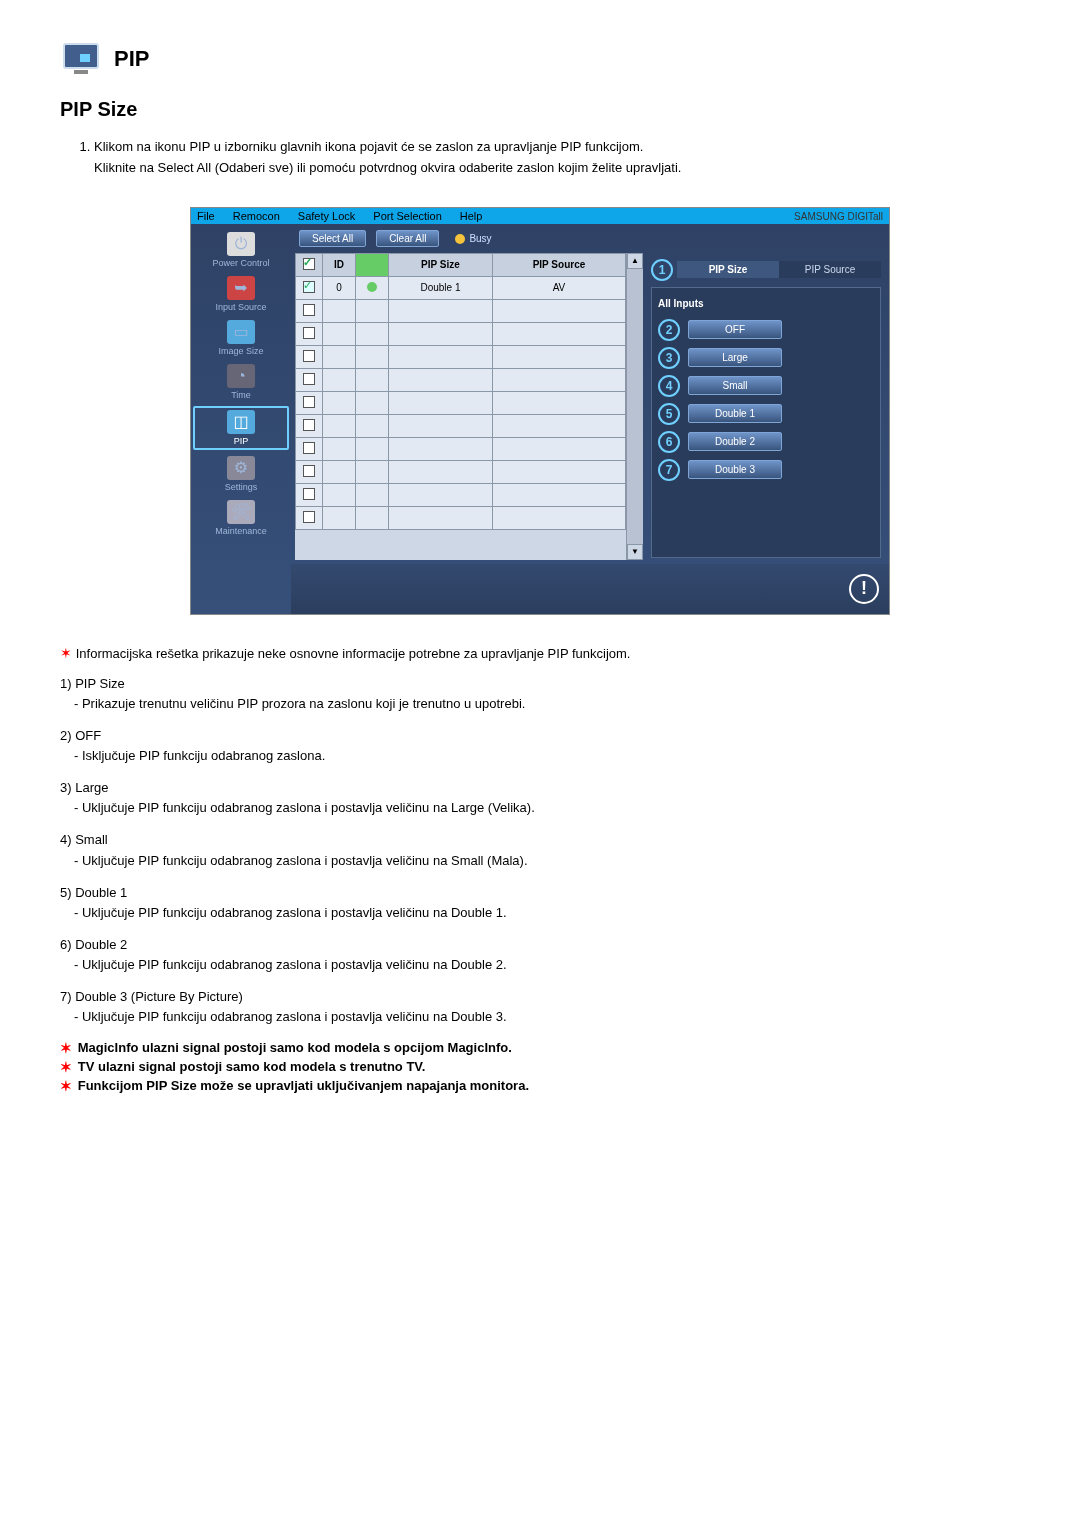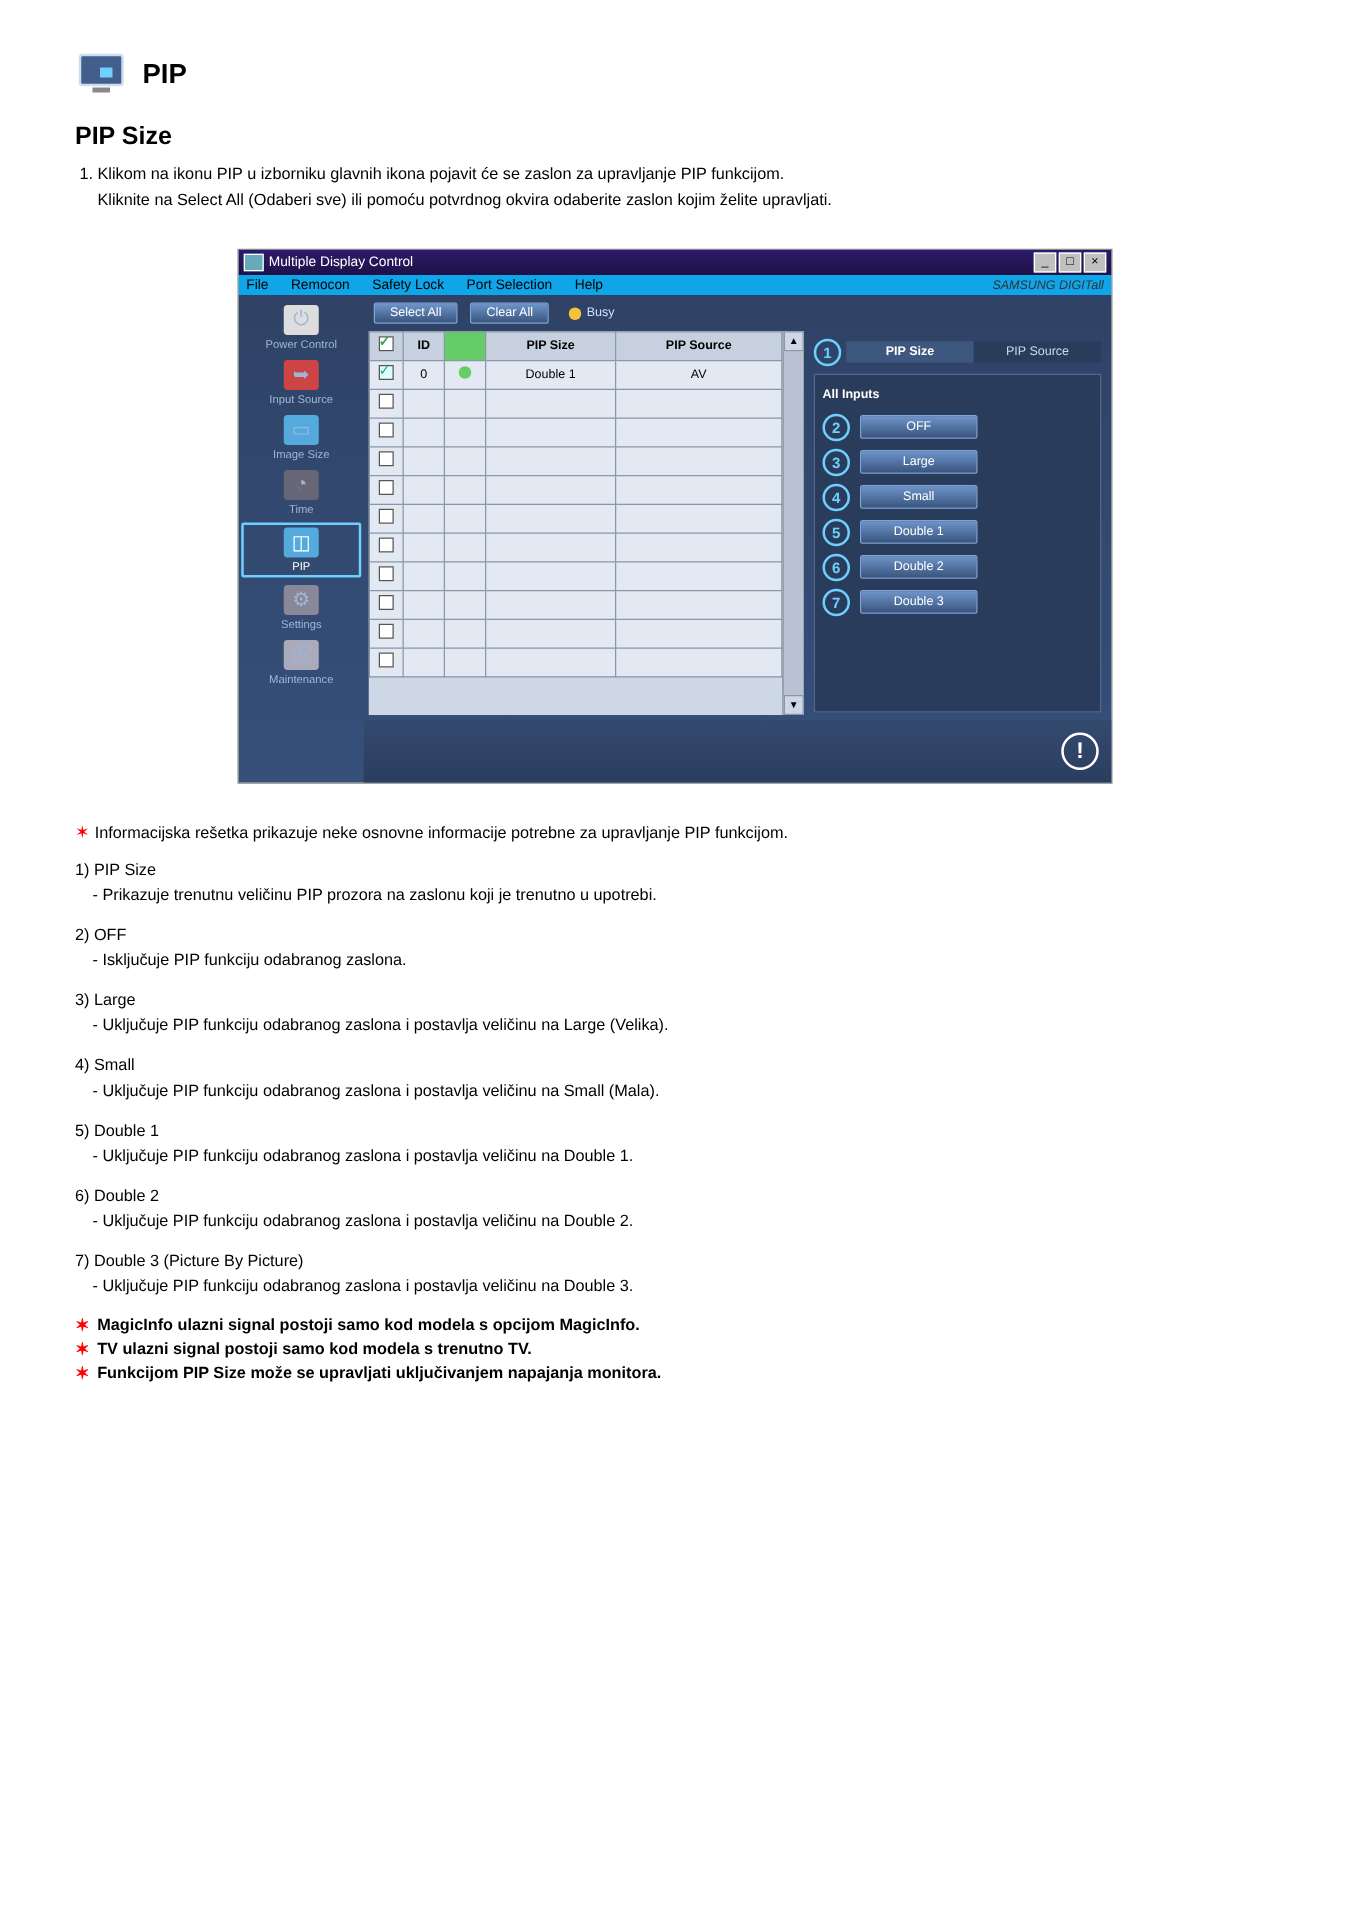--- a/index.html
+++ b/index.html
@@ -1,31 +1,31 @@
 <!DOCTYPE html>
 <html><head>
 <meta charset="utf-8">
 <style>
 body{font-family:Tahoma,Verdana,sans-serif;font-size:13px;color:#000;background:#fff;margin:0;padding:40px 60px}
 .header-row{display:flex;align-items:center;gap:12px;margin-bottom:20px}
 .monitor-icon{width:42px;height:38px;display:flex;align-items:center;justify-content:center}
 .page-title{font-size:22px;font-weight:bold}
 .section-title{font-size:20px;font-weight:bold;margin:18px 0 8px}
 .intro-list{margin:4px 0 0 18px;padding:0}
-.intro-list li{margin:0;padding:0;line-height:1.6}
+.intro-list li{margin:16px;padding:0;line-height:1.6}
 .screenshot-wrap{margin:28px auto;width:700px}
 .win{border:1px solid #888;font-size:11px}
 .titlebar{background:linear-gradient(#2e1a6b,#1d1147);color:#fff;display:flex;align-items:center;justify-content:space-between;padding:2px 4px;font-size:11px}
 .titlebar-left{display:flex;align-items:center;gap:4px}
 .titlebar-ico{width:14px;height:12px;background:#6ab;border:1px solid #fff}
 .winbtns{display:flex;gap:2px}
 .winbtn{width:16px;height:14px;background:#c0c0c0;border:1px solid #fff;display:flex;align-items:center;justify-content:center;color:#000;font-size:10px;line-height:1}
 .menubar{background:#0ea5e9;display:flex;align-items:flex-end;justify-content:space-between;padding:2px 6px;font-size:11px}
 .menu-items{display:flex;gap:18px}
-.brand{font-style:italic;font-size:10px;color:#333}
+.brand{font-size:10px;color:#333}
 .app-body{display:flex;background:linear-gradient(#2f4266,#36507a);height:390px}
 .sidebar{width:100px;padding:6px 0;display:flex;flex-direction:column;align-items:center;gap:4px}
 .side-item{display:flex;flex-direction:column;align-items:center;gap:2px;color:#9fb6d9;font-size:9px;padding:2px;width:88px}
 .side-item.active{border:2px solid #6fd0ff;color:#fff;border-radius:2px}
 .side-ico{width:28px;height:24px;border-radius:3px;display:flex;align-items:center;justify-content:center;font-size:16px}
 .content{flex:1;display:flex;flex-direction:column}
 .toolbar{display:flex;align-items:center;gap:10px;padding:6px 8px}
 .tbtn{background:linear-gradient(#6f94c9,#39557e);color:#fff;border:1px solid #7fa4d6;border-radius:2px;padding:2px 12px;font-size:10px}
 .busy{display:flex;align-items:flex-end;gap:4px;color:#cde0ff;font-size:10px;margin-left:6px}
 .busy-dot{width:10px;height:10px;background:#f5c23b;border-radius:50%}
@@ -81,31 +81,20 @@
 
 <div class="section-title">PIP Size</div>
 
 <ol class="intro-list">
   <li><span>Klikom na ikonu PIP u izborniku glavnih ikona pojavit će se zaslon za upravljanje PIP funkcijom.</span><br>
       <span>Kliknite na Select All (Odaberi sve) ili pomoću potvrdnog okvira odaberite zaslon kojim želite upravljati.</span></li>
 </ol>
 
 <div class="screenshot-wrap">
 <div class="win">
-  <div class="titlebar">
-    <div class="titlebar-left">
-      <span class="titlebar-ico"></span>
-      <span>Multiple Display Control</span>
-    </div>
-    <div class="winbtns">
-      <span class="winbtn">_</span>
-      <span class="winbtn">□</span>
-      <span class="winbtn">×</span>
-    </div>
-  </div>
   <div class="menubar">
     <div class="menu-items">
       <span>File</span>
       <span>Remocon</span>
       <span>Safety Lock</span>
       <span>Port Selection</span>
       <span>Help</span>
     </div>
     <span class="brand">SAMSUNG DIGITall</span>
   </div>

